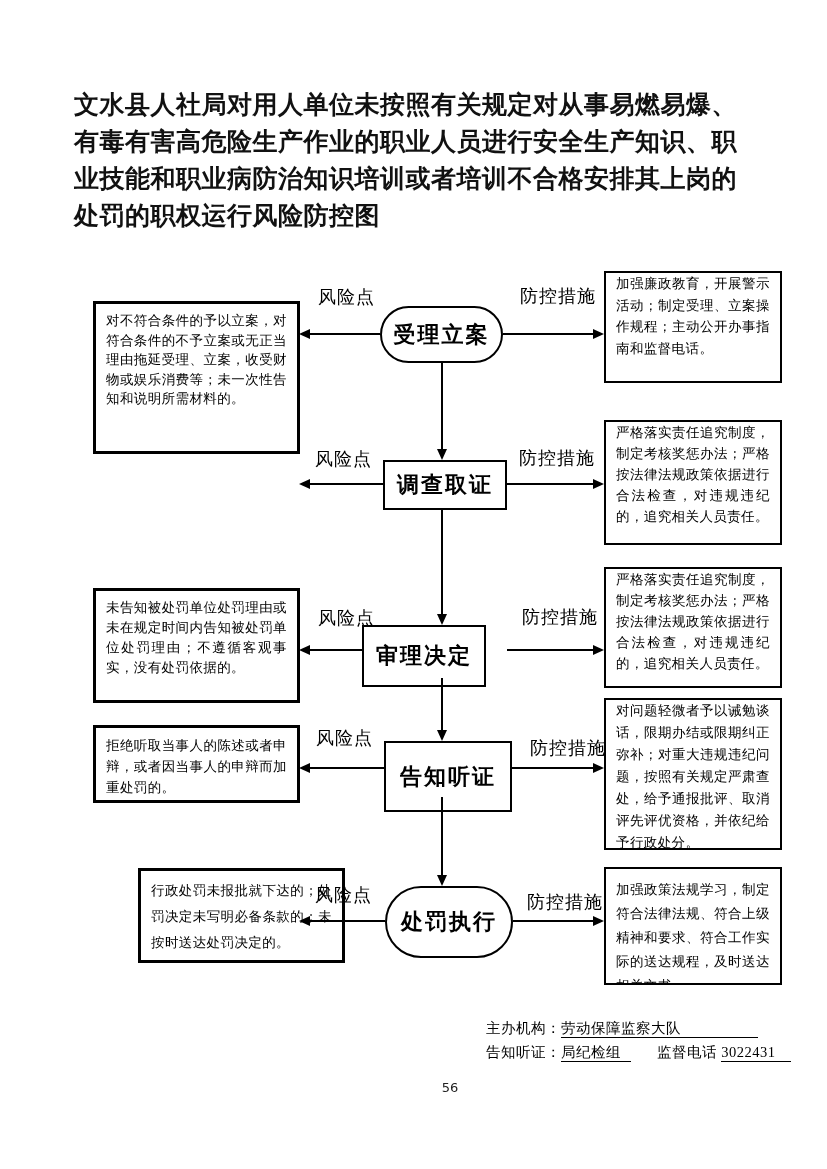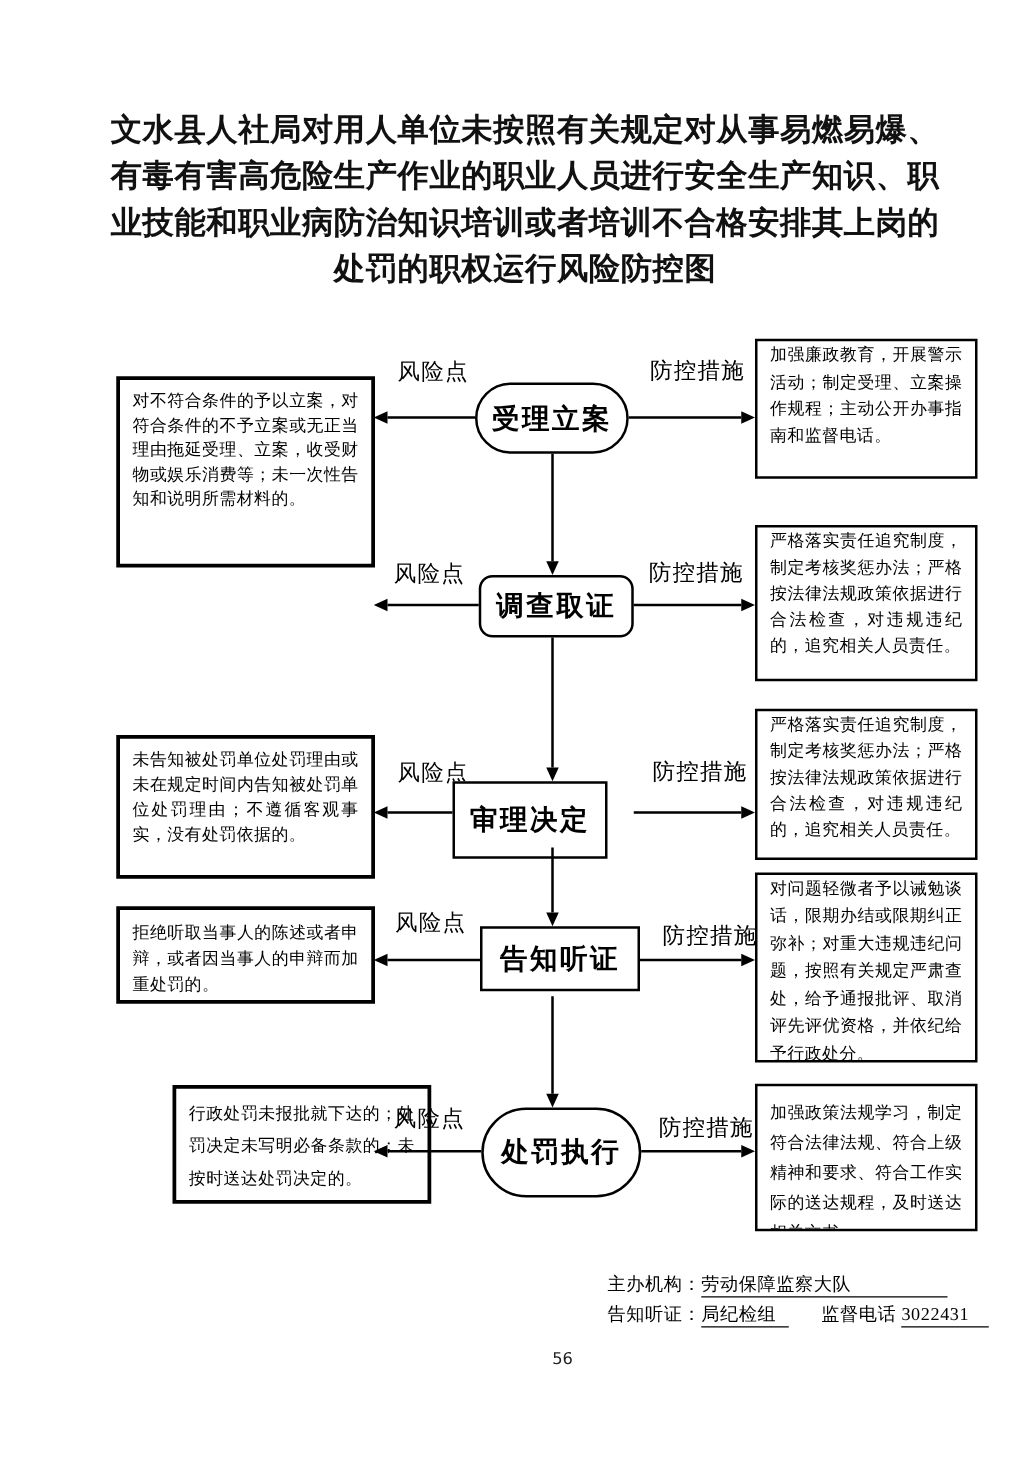--- a/index.html
+++ b/index.html
@@ -3,23 +3,23 @@
 <meta charset="utf-8">
 <style>
   html,body{margin:0;padding:0;}
   body{
     width:827px;height:1169px;position:relative;background:#ffffff;
     font-family:"Liberation Serif","DejaVu Serif",serif;color:#000;
     overflow:hidden;
   }
   .page{position:absolute;left:0;top:0;width:827px;height:1169px;background:#ffffff;}
   .title{
-    position:absolute;left:84px;top:86px;width:672px;
+    position:absolute;left:74px;top:86px;width:672px;
     font-family:"Liberation Sans","DejaVu Sans",sans-serif;
-    font-weight:bold;font-size:25px;line-height:37px;text-align:center;
+    font-weight:bold;font-size:25px;line-height:37px;
     color:#111;letter-spacing:0.5px;
   }
   .box{
     position:absolute;box-sizing:border-box;background:#fff;
     font-size:13.5px;letter-spacing:0.4px;text-align:justify;overflow:hidden;
   }
   .risk-box{border:3px solid #000;padding:7px 10px;}
   .ctrl-box{border:2px solid #000;padding:0 10px;}
   .lb1{left:93px;top:301px;width:207px;height:153px;line-height:19.5px;}
   .lb2{left:93px;top:453px;width:207px;height:115px;line-height:21px;}
@@ -32,23 +32,23 @@
   .rb4{left:604px;top:698px;width:178px;height:152px;line-height:22px;}
   .rb5{left:604px;top:867px;width:178px;height:118px;line-height:24px;padding-top:9px;}
   .node{
     position:absolute;box-sizing:border-box;border:2px solid #000;background:#fff;
     display:flex;align-items:center;justify-content:center;
     font-family:"DejaVu Sans","Liberation Sans",sans-serif;
     font-weight:bold;font-size:22px;letter-spacing:2px;
   }
   .stadium{border-radius:30px;}
   .n1{left:380px;top:306px;width:123px;height:57px;}
-  .n2{left:383px;top:460px;width:124px;height:50px;border-radius:11px;}
+  .n2{left:383px;top:460px;width:124px;height:50px;}
   .n3{left:362px;top:625px;width:124px;height:62px;text-align:center;}
-  .n4{left:384px;top:741px;width:128px;height:52px;}
+  .n4{left:384px;top:741px;width:128px;height:71px;}
   .n5{left:385px;top:886px;width:128px;height:72px;border-radius:36px;}
   .flow-label{position:absolute;font-size:18px;letter-spacing:1px;white-space:nowrap;}
   .hline{position:absolute;height:2px;background:#000;}
   .vline{position:absolute;width:2px;background:#000;}
   .tri{position:absolute;width:0;height:0;}
   .tri-left{border-top:5px solid transparent;border-bottom:5px solid transparent;border-right:11px solid #000;}
   .tri-right{border-top:5px solid transparent;border-bottom:5px solid transparent;border-left:11px solid #000;}
   .tri-down{border-left:5px solid transparent;border-right:5px solid transparent;border-top:11px solid #000;}
   .footer{position:absolute;left:486px;top:1016px;font-size:14.5px;line-height:24px;letter-spacing:0.5px;}
   .u{display:inline-block;border-bottom:1px solid #000;line-height:18px;}

